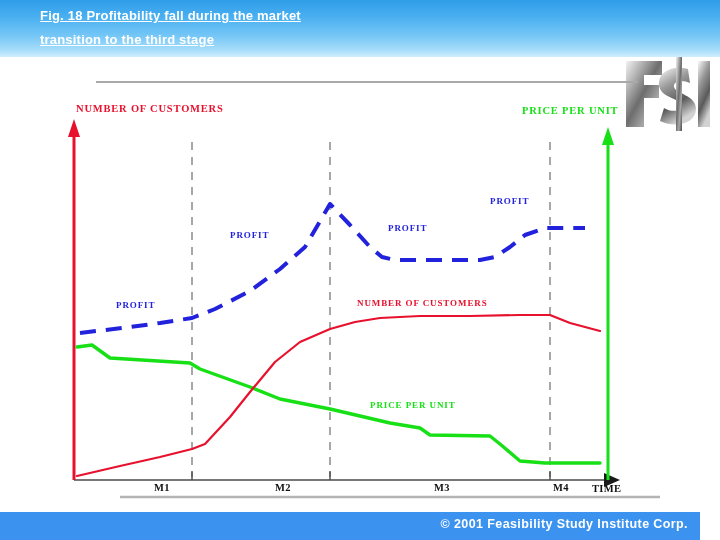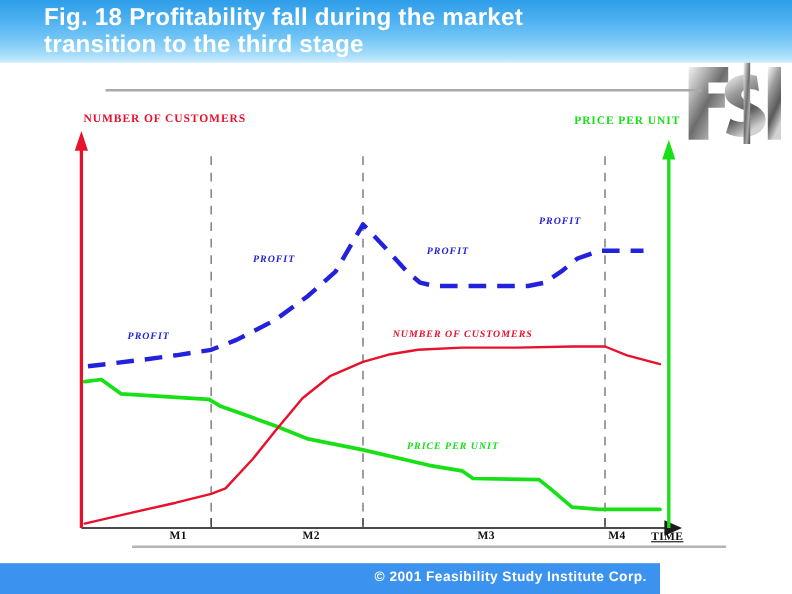--- a/index.html
+++ b/index.html
@@ -15,29 +15,30 @@
   
   #header{
     position:absolute;left:0;top:0;width:720px;height:57px;
     background:linear-gradient(to bottom,#2f9de8 0%,#48aef0 28%,#74c6f6 62%,#a8ddfb 88%,#cfeefd 100%);
   }
   #header-title{
     position:absolute;left:40px;top:4px;width:580px;
     color:#ffffff;
     font-family:"Liberation Sans", sans-serif;
     font-weight:bold;
-    font-size:22px;
+    font-size:13px;
     line-height:24px;
     letter-spacing:0.2px;
     white-space:pre-line;
+    text-decoration:underline;
   }
 
   
   #footer{
-    position:absolute;left:0;top:512px;width:600px;height:28px;
+    position:absolute;left:0;top:512px;width:700px;height:28px;
     background:#3b92ef;
   }
   #footer-text{
     position:absolute;right:12px;top:5px;
     color:#ffffff;
     font-family:"Liberation Sans", sans-serif;
     font-weight:bold;
     font-size:12.5px;
     letter-spacing:0.4px;
     white-space:nowrap;
@@ -56,21 +57,21 @@
     position:absolute;
     font-family:"Liberation Serif", serif;
     font-weight:bold;
     white-space:nowrap;
   }
   .lbl-red{color:#e8112d;}
   .lbl-green{color:#17e017;text-align:center;}
   .lbl-blue{color:#2222dd;}
 
   .ax-lbl{font-size:10.5px;letter-spacing:0.8px;}
-  .ser-lbl{font-size:9px;letter-spacing:0.9px;font-style:italic;}
+  .ser-lbl{font-size:9px;letter-spacing:0.9px;}
   .tick-lbl{font-size:10.5px;color:#111;letter-spacing:0.3px;}
 </style>
 </head>
 <body>
 
 <div id="slide">
 
   <div id="header">
     <div id="header-title">Fig. 18  Profitability fall during the market
 transition to the third stage</div>
@@ -143,20 +144,20 @@
     <span class="lbl lbl-blue ser-lbl" style="left:388px; top:166px;">PROFIT</span>
     <span class="lbl lbl-blue ser-lbl" style="left:490px; top:139px;">PROFIT</span>
 
     <span class="lbl lbl-red ser-lbl" style="left:357px; top:241px;">NUMBER OF CUSTOMERS</span>
     <span class="lbl lbl-green ser-lbl" style="left:370px; top:343px;">PRICE PER UNIT</span>
 
     <span class="lbl tick-lbl" style="left:138px; top:425px;margin-left:16px;">M1</span>
     <span class="lbl tick-lbl" style="left:275px; top:425px;">M2</span>
     <span class="lbl tick-lbl" style="left:434px; top:425px;text-align:right;">M3</span>
     <span class="lbl tick-lbl" style="left:553px; top:425px;font-family:Liberation Serif, serif;">M4</span>
-    <span class="lbl tick-lbl" style="left:592px; top:426px; font-weight:bold;text-decoration:underline;">TIME</span>
+    <span class="lbl tick-lbl" style="left:592px; top:426px; font-weight:bold;">TIME</span>
   </div>
 
   <div id="footer">
     <div id="footer-text">© 2001 Feasibility Study Institute Corp.</div>
   </div>
 
 </div>
 
 </body></html>

